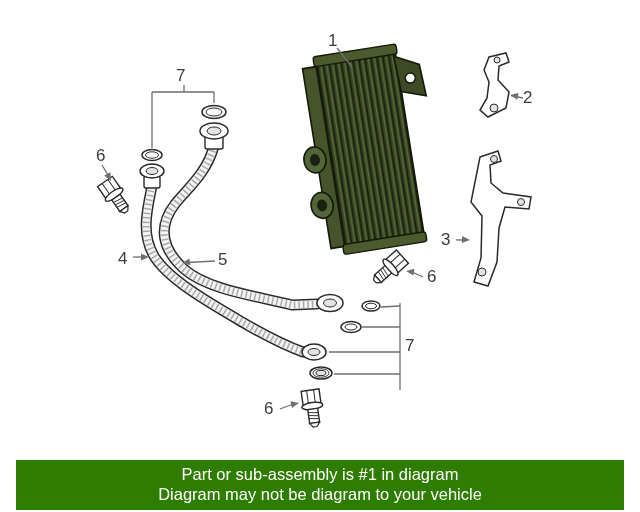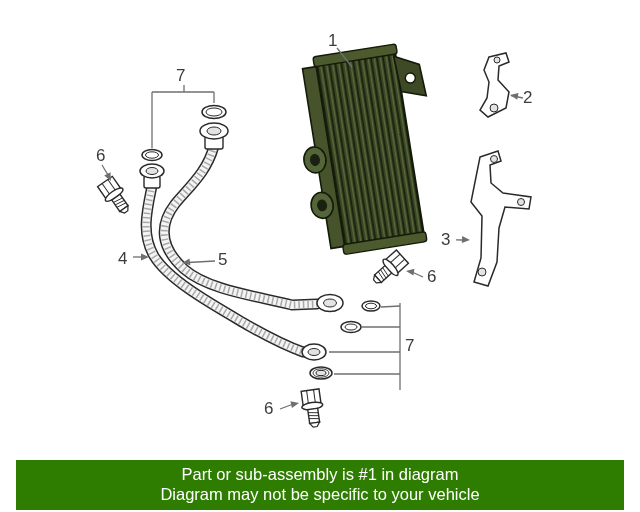--- a/index.html
+++ b/index.html
@@ -177,16 +177,16 @@
   <text x="218" y="265">5</text>
   <text x="96" y="161">6</text>
   <text x="427" y="282">6</text>
   <text x="264" y="414">6</text>
   <text x="176" y="81">7</text>
   <text x="405" y="351">7</text>
 </svg>
 
 <div class="banner">
   <div class="banner-line">Part or sub-assembly is #1 in diagram</div>
-  <div class="banner-line">Diagram may not be specific to your vehicle</div>
+  <div class="banner-line">Diagram may not be diagram to your vehicle</div>
 </div>
 
 </div>
 
 </body></html>

